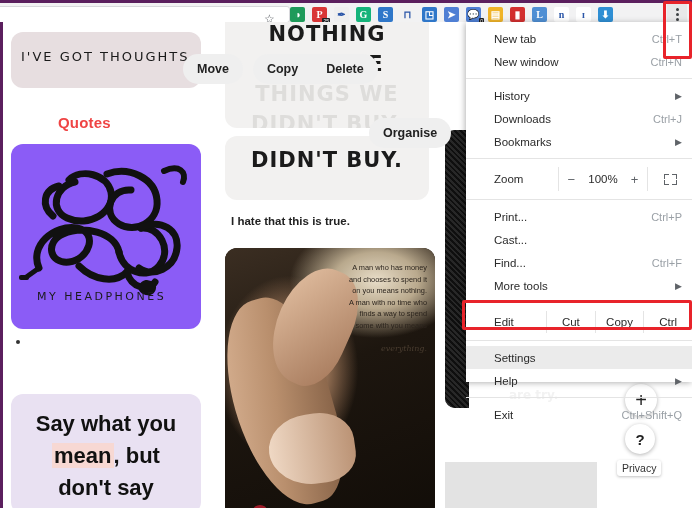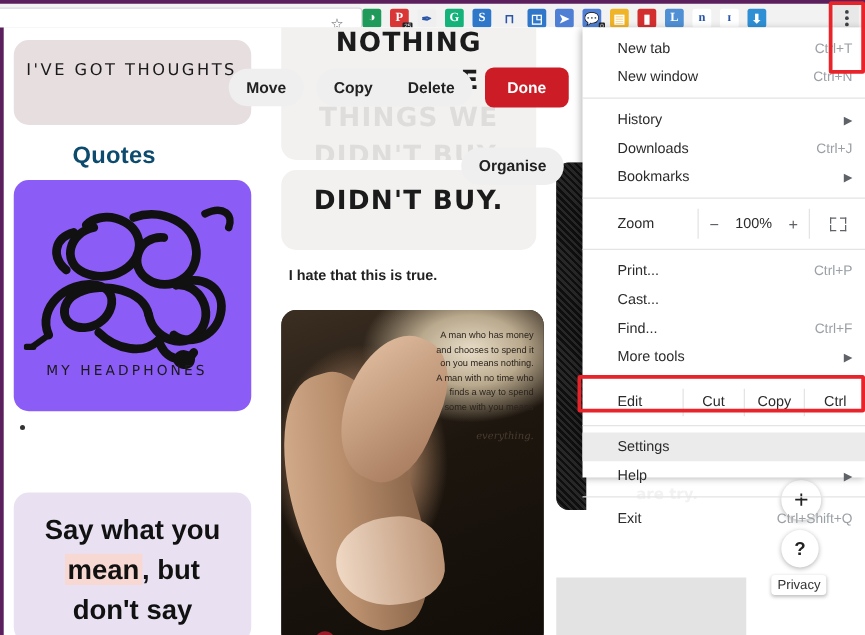--- a/index.html
+++ b/index.html
@@ -91,32 +91,32 @@
   }
   .board {
     position: absolute; inset: 0;
     background: #ffffff;
   }
 
   
   .pin { position: absolute; border-radius: 12px; overflow: hidden; }
 
   #pin-thoughts {
-    left: 8px; top: 10px; width: 190px; height: 68px;
+    left: 8px; top: 10px; width: 190px; height: 56px;
     background: #e7dee0;
   }
   #pin-thoughts .hand-text {
     position: absolute; left: 10px; top: 17px;
     font-family: "DejaVu Sans", sans-serif;
     font-size: 13px; letter-spacing: 2px; color: #1a1a1a;
     white-space: nowrap;
   }
   #quotes-title {
     position: absolute; left: 55px; top: 92px;
-    font-size: 19px; font-weight: bold; color: #0c4a6e;
+    font-size: 15px; font-weight: bold; color: #ef4444;
     letter-spacing: .2px;
   }
   #pin-headphones {
     left: 8px; top: 122px; width: 190px; height: 185px;
     background: #8b5cf6;
   }
   #pin-headphones .hp-label {
     position: absolute; left: 26px; bottom: 26px;
     font-family: "DejaVu Sans", sans-serif;
     font-size: 11px; letter-spacing: 2.5px; color: #1a1a1a;
@@ -496,21 +496,20 @@
       <div class="fab" id="fab-add">+</div>
       <div class="fab" id="fab-help">?</div>
       <div id="privacy-tip">Privacy</div>
 
       <div class="edit-toolbar">
         <button class="tb-btn">Move</button>
         <div class="tb-group">
           <button class="tb-btn">Copy</button>
           <button class="tb-btn">Delete</button>
         </div>
-        <button class="tb-btn tb-done">Done</button>
       </div>
       <button class="tb-btn" id="btn-organise">Organise</button>
     </div>
   </div>
 
   <div class="menu">
     <div id="menu-group-1">
         <div class="mi">
           <span>New tab</span>
           <span class="accel">Ctrl+T</span>

